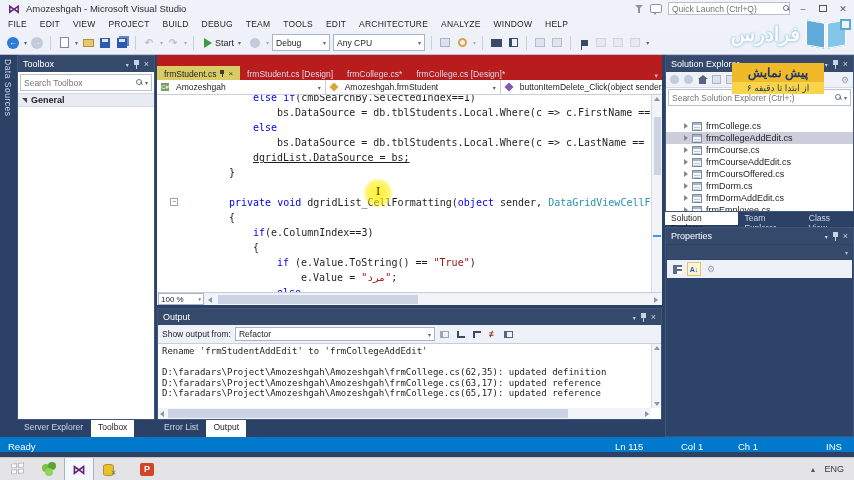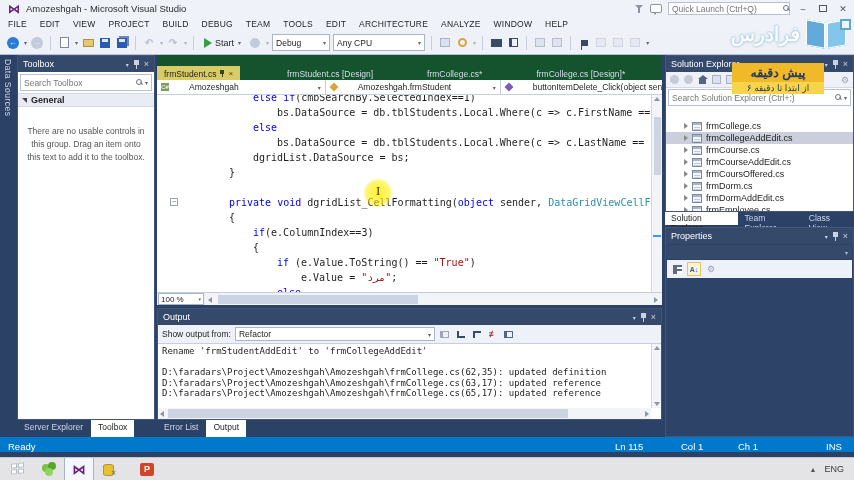--- a/index.html
+++ b/index.html
@@ -70,32 +70,32 @@
   .grouphdr { height:14px; background:#e9ecf3; border-top:1px solid #d4d9e6; border-bottom:1px solid #d4d9e6; display:flex; align-items:center; font-size:9px; font-weight:bold; color:#1e1e1e; padding:0 4px; gap:4px; margin-top:2px; }
   .tri-exp { width:0; height:0; border-top:5px solid #444; border-left:5px solid transparent; }
   .tb-empty { font-size:8.5px; color:#555; text-align:center; padding:18px 6px 0 6px; line-height:1.5; }
 
   .bottomtabs { position:absolute; top:365px; height:17px; display:flex; gap:1px; }
   .btab { padding:2px 7px 0 7px; font-size:8.5px; color:#cdd6e8; height:17px; }
   .btab.active { background:#fff; color:#1e1e1e; }
 
   
   .editor { position:absolute; left:157px; top:0; width:505px; height:250px; display:flex; flex-direction:column; background:#fff; }
-  .doctabs { height:26px; background:#14532d; display:flex; align-items:flex-end;gap:40px; }
+  .doctabs { height:26px; background:#b91c1c; display:flex; align-items:flex-end; }
   .doctab { height:14px; padding:2px 7px 0 7px; font-size:8.5px; color:#d5dcec; white-space:nowrap; display:flex; align-items:center; gap:4px; }
   .doctab.active { background:#d9cb66; color:#1e1e1e; }
   .doctab.active .tpin:before { background:#40402a; } .doctab.active .tpin:after { background:#40402a; }
   .tpin { width:4px; height:8px; position:relative; display:inline-block; }
   .tpin:before { content:""; position:absolute; top:0; left:0; width:4px; height:4px; background:#40402a; }
   .tpin:after { content:""; position:absolute; top:4px; left:1.5px; width:1px; height:3px; background:#40402a; }
   .tclose { font-size:8px; color:#40402a; }
   .overflow-chev { margin-left:auto; color:#aeb9d0; font-size:7px; padding:0 4px; }
 
   .navbar { height:16px; background:#fff; border-bottom:1px solid #c9cedd; display:flex; }
-  .navcombo { flex:1; display:flex; align-items:center; gap:20px; font-size:8.5px; color:#1e1e1e; border-right:1px solid #c9cedd; padding:0 4px; overflow:hidden; white-space:nowrap; }
+  .navcombo { flex:1; display:flex; align-items:center; gap:7px; font-size:8.5px; color:#1e1e1e; border-right:1px solid #c9cedd; padding:0 4px; overflow:hidden; white-space:nowrap; }
   .navcombo .arr { margin-left:auto; font-size:6px; color:#5a647a; }
   .nc-icon { width:8px; height:8px; flex:none; }
   .nc-cs { background:#7a9e5e; color:#fff; font-size:6px; line-height:8px; text-align:center; }
   .nc-class { background:#d8a440; transform:rotate(45deg) scale(.8); }
   .nc-method { background:#7b5bb5; transform:rotate(45deg) scale(.8); }
 
   .codearea { position:relative; height:206px; overflow:hidden; background:#fff; }
   .codelines { position:absolute; left:24px; top:-5px; right:12px; }
   .code-line { font-family:"DejaVu Sans Mono", monospace; font-size:10px; line-height:15px; white-space:pre; color:#1e1e1e; }
   .sx-k { color:#0000e6; } .sx-s { color:#a31515; } .sx-t { color:#2b91af; } .sx-p { color:#1e1e1e; }
@@ -329,21 +329,20 @@
     </div>
     <div class="searchrow">
       <input placeholder="Search Toolbox" style="">
       <span class="mag"></span>
       <span class="ddc" style="margin-left:2px;">▾</span>
     </div>
     <div class="grouphdr">
       <span class="tri-exp"></span>
       <span>General</span>
     </div>
-    <div class="tb-empty">There are no usable controls in this group. Drag an item onto this text to add it to the toolbox.</div>
   </div>
 
   <div class="bottomtabs" style="left:17px;" id="left-tabs">
       <span class="btab">Server Explorer</span>
       <span class="btab active">Toolbox</span>
     </div>
 
   <div class="editor">
     <div class="doctabs" id="doctabs">
         <div class="doctab active">
@@ -378,21 +377,21 @@
         <span>buttonItemDelete_Click(object sender, Ev</span>
 
       </span>
     </div>
     <div class="codearea">
       <div class="codelines" id="codelines">
           <div class="code-line" style="padding-left: 72px;"><span class="sx-k">else</span><span class="sx-p"> </span><span class="sx-k">if</span><span class="sx-p">(cmbSearchBy.SelectedIndex==1)</span></div>
           <div class="code-line" style="padding-left: 96px;"><span class="sx-p">bs.DataSource = db.tblStudents.Local.Where(c =&gt; c.FirstName ==</span></div>
           <div class="code-line" style="padding-left: 72px;"><span class="sx-k">else</span></div>
           <div class="code-line" style="padding-left: 96px;"><span class="sx-p">bs.DataSource = db.tblStudents.Local.Where(c =&gt; c.LastName ==</span></div>
-          <div class="code-line" style="padding-left: 72px;"><span class="sx-p">dgridList.DataSource = bs;</span></div>
+          <div class="code-line" style="padding-left: 72px; text-decoration: underline;"><span class="sx-p">dgridList.DataSource = bs;</span></div>
           <div class="code-line" style="padding-left: 48px;"><span class="sx-p">}</span></div>
           <div class="code-line" style="padding-left: 0px;">&nbsp;</div>
           <div class="code-line" style="padding-left: 48px;"><span class="sx-k">private</span><span class="sx-p"> </span><span class="sx-k">void</span><span class="sx-p"> dgridList_CellFormatting(</span><span class="sx-k">object</span><span class="sx-p"> sender, </span><span class="sx-t">DataGridViewCellF</span></div>
           <div class="code-line" style="padding-left: 48px;"><span class="sx-p">{</span></div>
           <div class="code-line" style="padding-left: 72px;"><span class="sx-k">if</span><span class="sx-p">(e.ColumnIndex==3)</span></div>
           <div class="code-line" style="padding-left: 72px;"><span class="sx-p">{</span></div>
           <div class="code-line" style="padding-left: 96px;"><span class="sx-k">if</span><span class="sx-p"> (e.Value.ToString() == </span><span class="sx-s">"True"</span><span class="sx-p">)</span></div>
           <div class="code-line" style="padding-left: 120px;"><span class="sx-p">e.Value = </span><span class="sx-s">"مرد"</span><span class="sx-p">;</span></div>
           <div class="code-line" style="padding-left: 96px;"><span class="sx-k">else</span></div>
           <div class="code-line" style="padding-left: 120px;"></div>
@@ -541,21 +540,21 @@
             <span class="formicon"></span>
             <span>frmEmployee.cs</span>
           </div>
           <div class="tree-row">
             <span class="tri"></span>
             <span class="formicon"></span>
             <span>frmEmployeeAddEdit.cs</span>
           </div>
         </div>
       <div class="preview-badge">
-        <div class="pb-top" dir="rtl">پیش دقیقه</div>
+        <div class="pb-top" dir="rtl">پیش نمایش</div>
         <div class="pb-bottom" dir="rtl">از ابتدا تا دقیقه ۶</div>
       </div>
     </div>
     <div class="rtabs" id="right-tabs">
         <span class="rtab active">Solution Explorer</span>
         <span class="rtab">Team Explorer</span>
         <span class="rtab">Class View</span>
       </div>
     <div class="props">
       <div class="panel-title">

